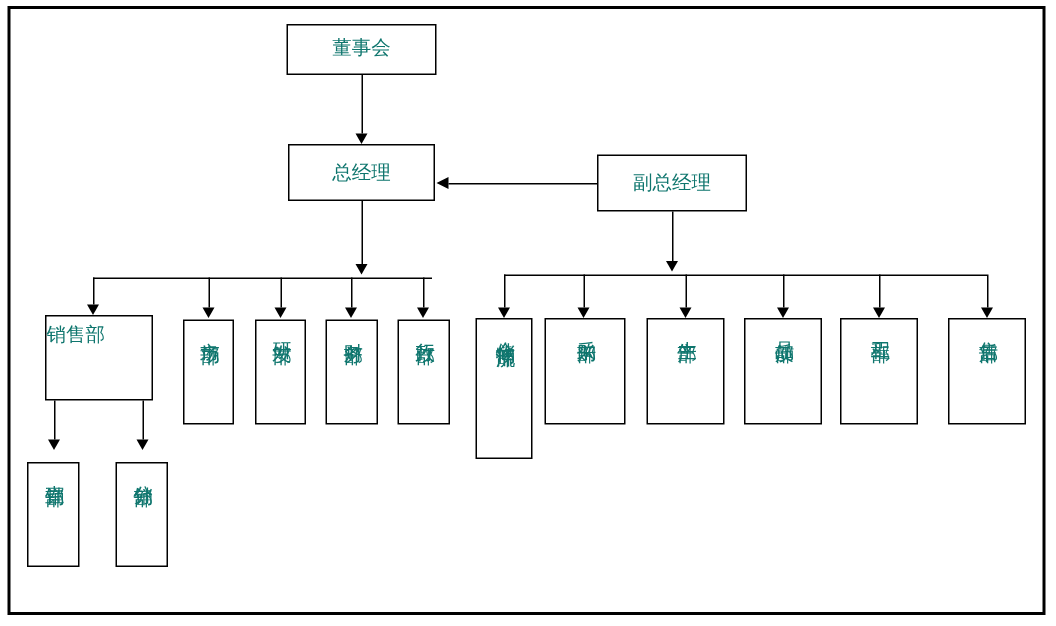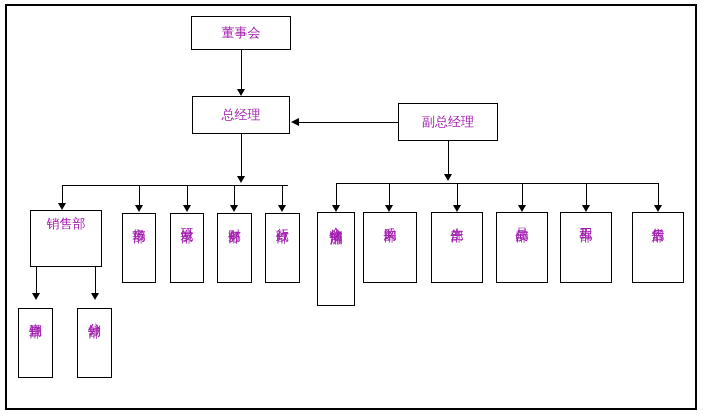--- a/index.html
+++ b/index.html
@@ -28,37 +28,36 @@
     border: 2px solid #000000;
     box-sizing: border-box;
     background: #ffffff;
   }
   
   .node {
     position: absolute;
     box-sizing: border-box;
     border: 1px solid #000000;
     background: #ffffff;
-    color: #a21caf;
+    color: #0f766e;
     font-size: 13px;
     line-height: 1.12;
     text-align: center;
     white-space: pre;
   }
   
   .node.horiz {
     display: flex;
     align-items: center;
     justify-content: center;
   }
   
   .node.horiz-top {
     display: flex;
     align-items: flex-start;
-    justify-content: center;
     padding-top: 6px;
   }
   
   .node.vert {
     display: flex;
     align-items: flex-start;
     justify-content: center;
     padding-top: 4px;
     letter-spacing: 0;
   }

